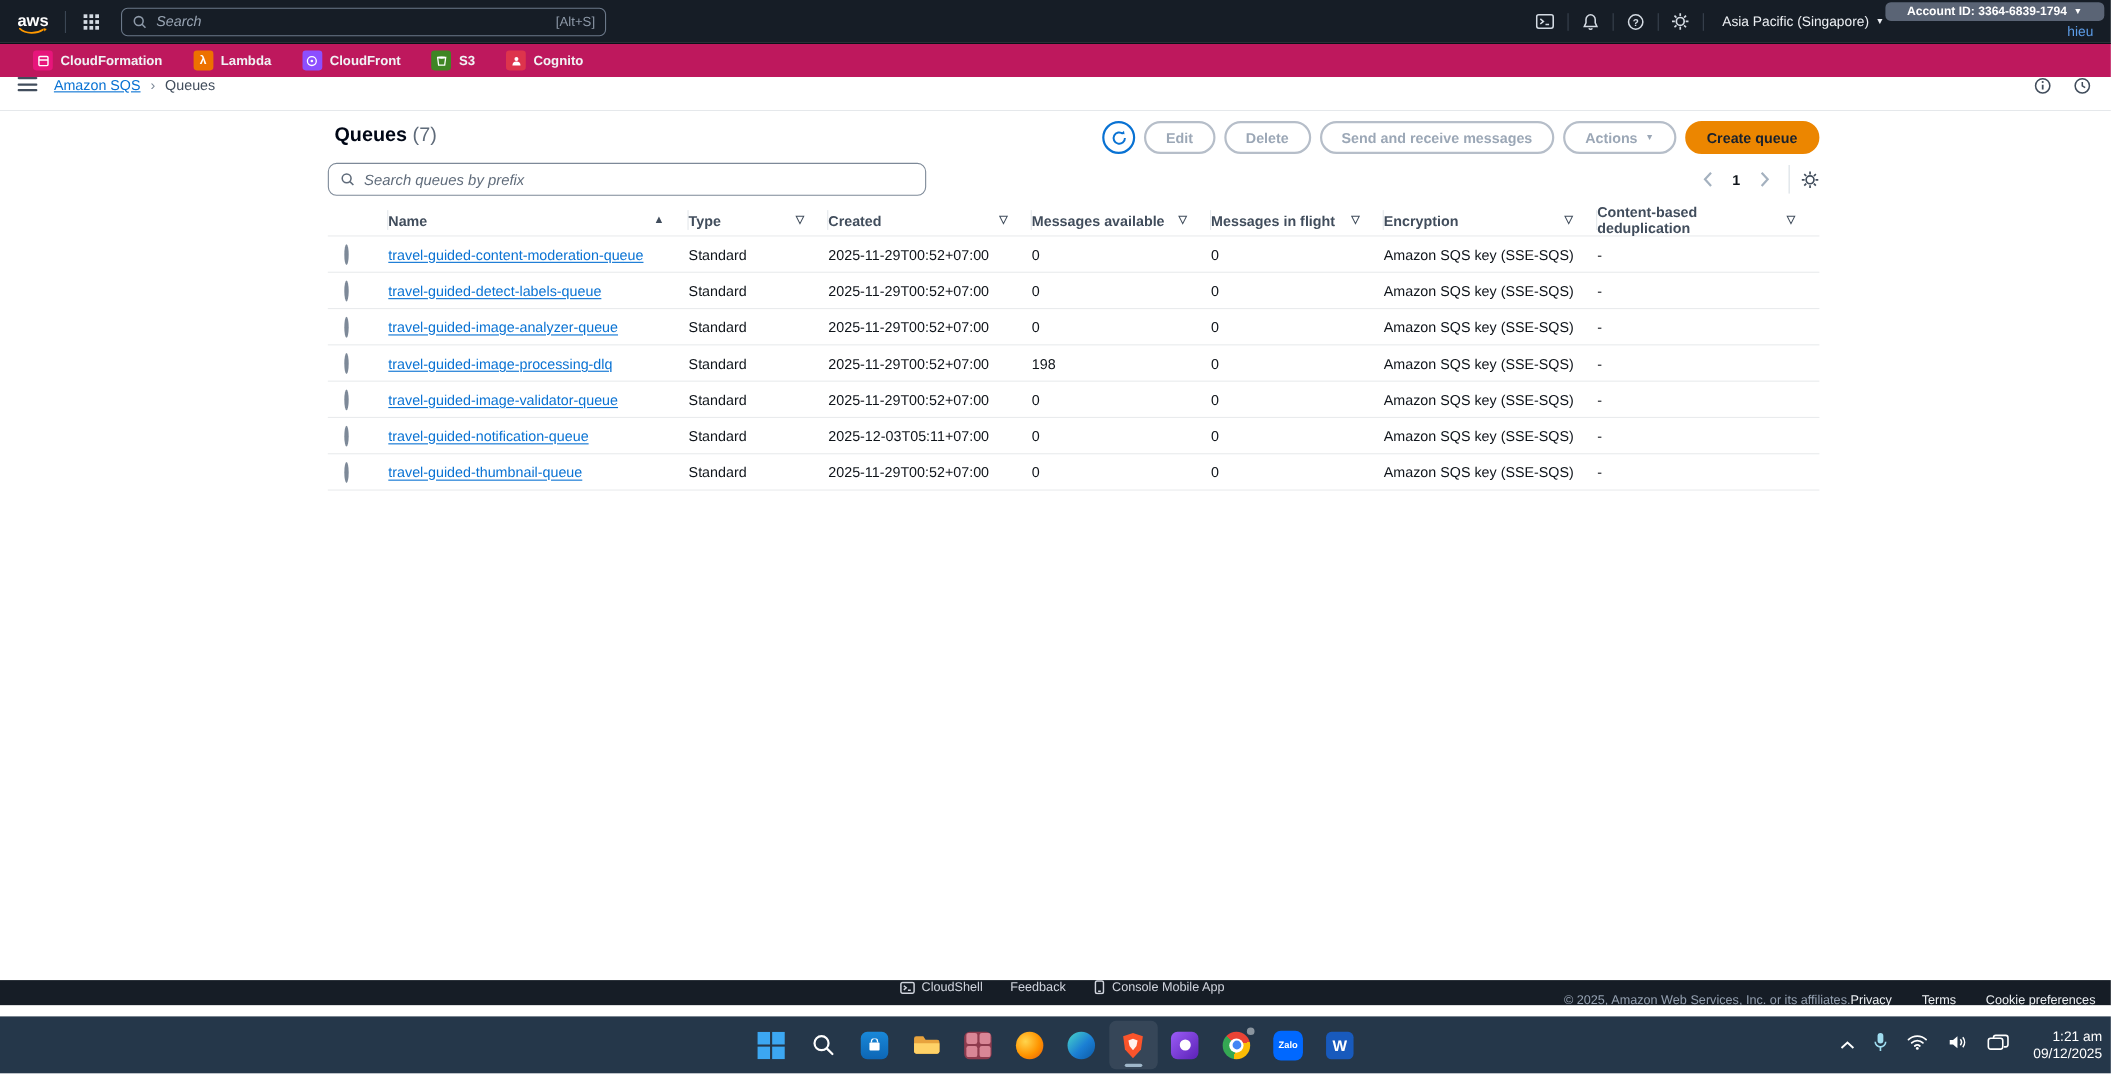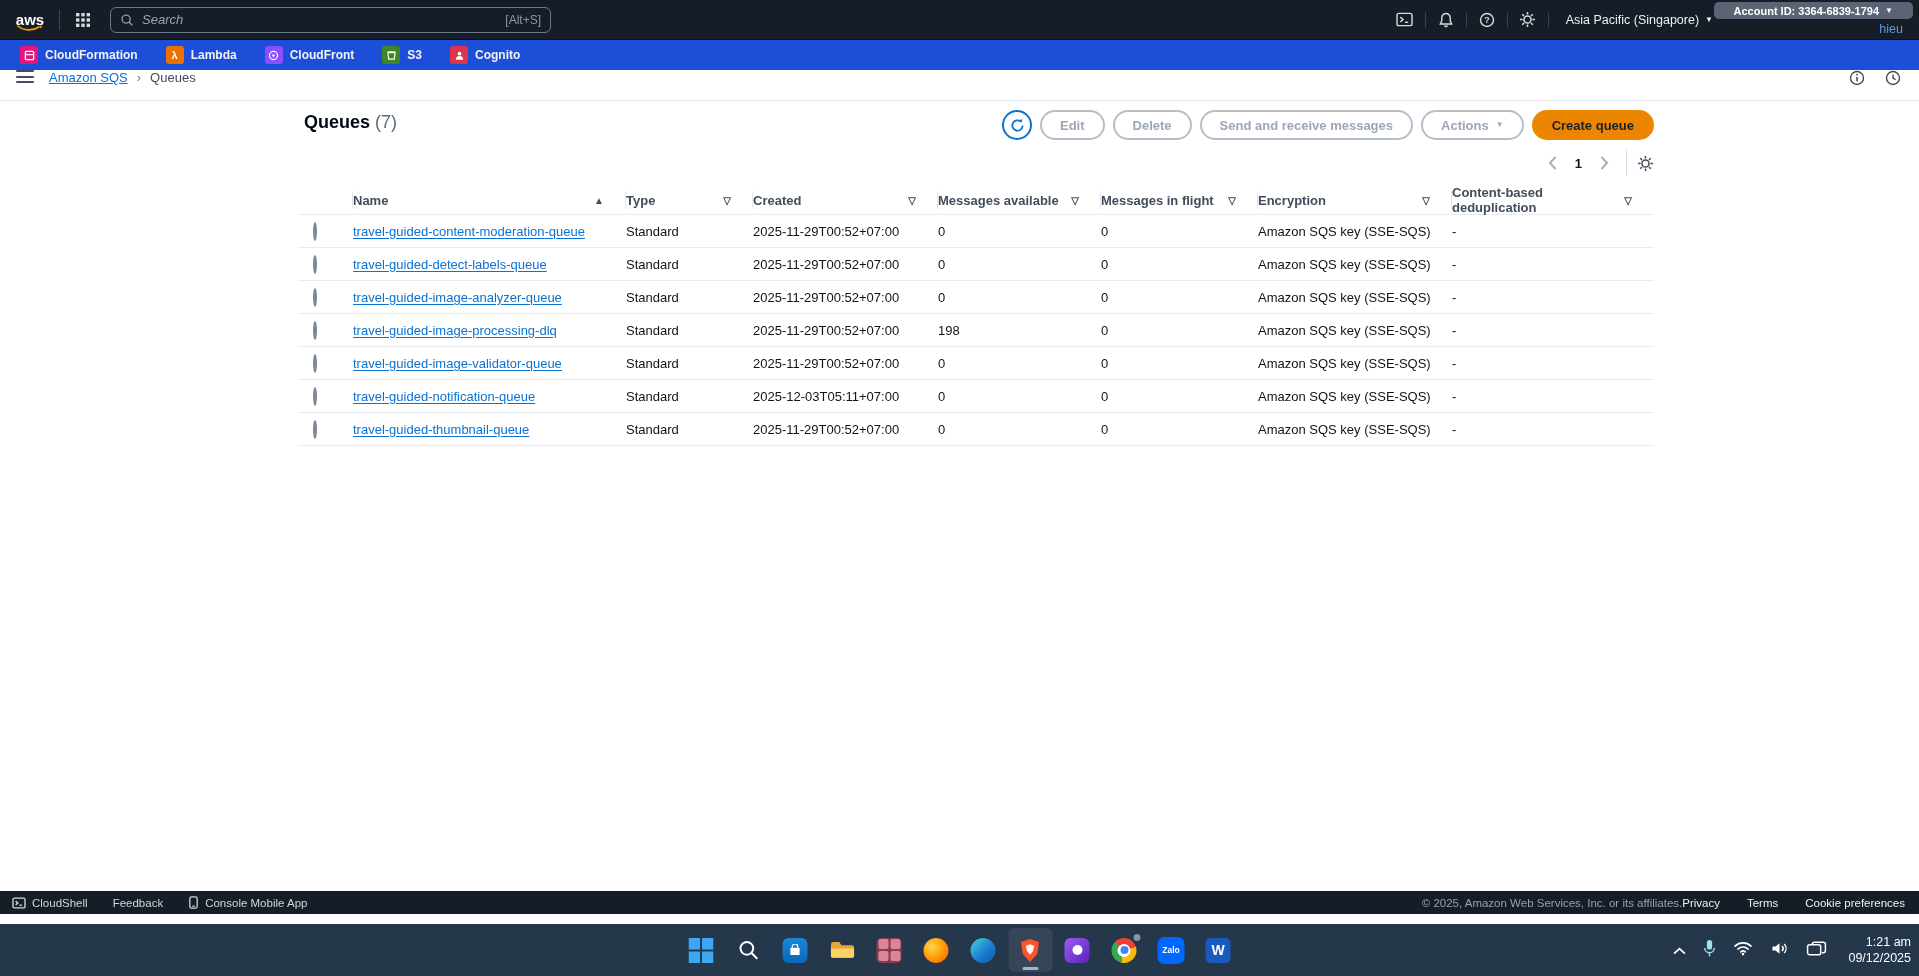--- a/index.html
+++ b/index.html
@@ -23,22 +23,22 @@
   .nav-right { position:absolute; right:196px; top:0; height:39px; display:flex; align-items:center; }
   .nav-icon { width:30px; height:39px; display:flex; align-items:center; justify-content:center; color:#d4dbe3; }
   .nav-sep { width:1px; height:16px; background:#39434f; margin:0 5px; }
   .region { font-size:12.5px; color:#eceff3; padding:0 10px 0 12px; display:flex; gap:6px; align-items:center; }
   .caret { font-size:8px; line-height:1; }
   .account-badge { position:absolute; top:2px; right:6px; height:17px; background:#5a6475; border-radius:5px;
     display:flex; align-items:center; gap:6px; padding:0 20px; font-size:11px; font-weight:700; color:#fff; z-index:9; }
   .username { position:absolute; top:22px; right:16px; font-size:12.5px; color:#5c9ce6; z-index:9; }
 
   
-  .favbar { position:absolute; top:39px; left:0; right:0; height:31px; background:#1d4ed8;
-    border-top:1px solid #0c1118; display:flex; align-items:center; gap:28px; padding-left:20px; }
+  .favbar { position:absolute; top:39px; left:0; right:0; height:31px; background:#be185d;
+    border-top:1px solid #0c1118; display:flex; align-items:center; gap:28px; padding-left:30px; }
   .fav-item { display:flex; align-items:center; gap:7px; }
   .fav-ic { width:18px; height:18px; border-radius:3px; display:flex; align-items:center; justify-content:center;
     color:#fff; font-size:11px; font-weight:700; }
   .fav-label { font-size:12px; font-weight:600; color:#f1f3f5; }
 
   
   .crumbbar { position:absolute; top:70px; left:0; right:0; height:31px; background:#fff;
     border-bottom:1px solid #e5e8eb; display:flex; align-items:flex-start; }
   .hamburger { margin-left:16px; width:18px; display:flex; flex-direction:column; gap:3.5px; }
   .hamburger span { height:2px; background:#414d5c; border-radius:1px; }
@@ -78,21 +78,21 @@
   .th { position:relative; height:100%; display:flex; align-items:center; font-size:13px; font-weight:700;
     color:#414d5c; padding-right:22px; }
   .th .sorter { margin-left:auto; font-size:10px; color:#414d5c; }
   .th:not(:last-child)::after { content:""; position:absolute; right:0; top:6px; bottom:6px; width:1px; background:#e4e8ec; }
   .tr { height:33px; border-bottom:1px solid #e9ebed; font-size:13px; color:#0f141a; }
   .radio { width:16px; height:16px; border:2px solid #7d8998; border-radius:50%; background:#fff; margin-left:15px; }
   .qlink { color:var(--accent); text-decoration:underline; text-underline-offset:2px; font-size:13px; }
 
   
   .cfooter { position:absolute; top:891px; left:0; right:0; height:23px; background:var(--navbg);
-    display:flex; align-items:center; color:#d1d5de; font-size:11.5px; }
+    display:flex; align-items:center; color:#d1d5de; font-size:11.5px;flex-direction:column; }
   .cf-left { display:flex; align-items:center; gap:25px; padding-left:12px; }
   .cf-item { display:flex; align-items:center; gap:6px; }
   .cf-right { margin-left:auto; display:flex; align-items:center; padding-right:14px; }
   .cf-copy { color:#95a1b1; }
   .cf-link { color:#eef1f4; }
   .gapstrip { position:absolute; top:914px; left:0; right:0; height:10px; background:#fff; }
 
   
   .taskbar { position:absolute; top:924px; left:0; right:0; height:52px; background:var(--tbbg); }
   .tb-center { position:absolute; left:50%; transform:translateX(-50%); top:0; height:100%;
@@ -294,20 +294,27 @@
           <button class="btn">Delete</button>
           <button class="btn">Send and receive messages</button>
           <button class="btn">
             <span>Actions</span>
               <span class="caret">▼</span>
           </button>
           <button class="btn btn-primary">Create queue</button>
         </div>
       </div>
 
+      <div class="prefix-search">
+        <svg width="14" height="14" viewBox="0 0 16 16">
+            <circle cx="7" cy="7" r="4.6" fill="none" stroke="currentColor" stroke-width="1.6"></circle>
+            <line x1="10.4" y1="10.4" x2="14" y2="14" stroke="currentColor" stroke-width="1.6"></line>
+          </svg>
+        <span class="ph">Search queues by prefix</span>
+      </div>
 
       <div class="pager">
         <span class="pg-btn">
           <svg width="9" height="14" viewBox="0 0 9 14">
               <path d="M7.5 1L2 7l5.5 6" fill="none" stroke="currentColor" stroke-width="2"></path>
             </svg>
         </span>
         <span class="pg-num">1</span>
         <span class="pg-btn">
           <svg width="9" height="14" viewBox="0 0 9 14">

